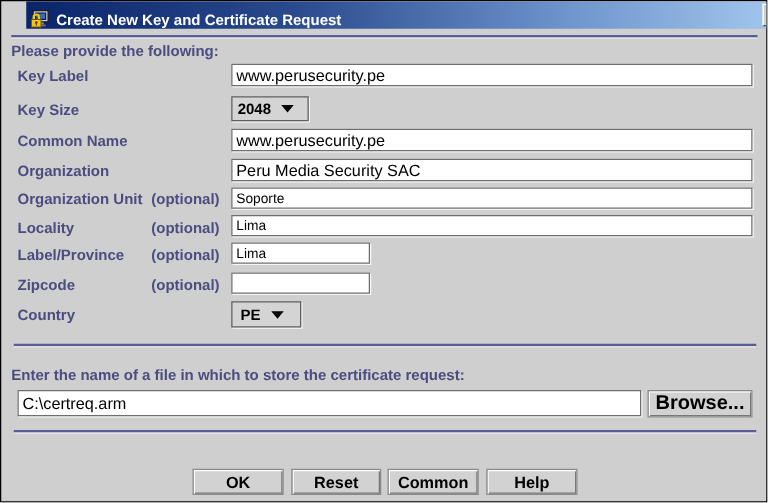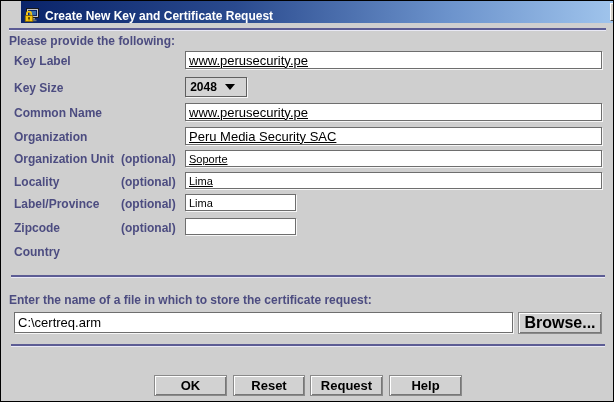--- a/index.html
+++ b/index.html
@@ -35,21 +35,21 @@
   }
   .opt{left:120px;}
   .heading{left:8px;}
   
   .txt{
     position:absolute;left:184px;background:#ffffff;
     border:1px solid #6e6e6e;box-shadow:1px 1px 0 #f7f7f7;
     padding:0 3px;color:#000;font-family:"Liberation Sans",sans-serif;
     outline:none;border-radius:0;
   }
-  .long{width:417px;text-decoration:underline;}
+  .long{width:417px;}
   .short{width:111px;}
   .lg{height:18px;font-size:13px;}
   .sm{height:17px;font-size:11px;}
   
   .combo{
     position:absolute;left:184px;background:#d4d4d4;
     border:1px solid #5f5f5f;box-shadow:1px 1px 0 #f7f7f7;
     display:flex;align-items:center;justify-content:center;
     font-weight:bold;font-size:12px;color:#000;padding:0 7px 0 0;cursor:default;
   }
@@ -117,27 +117,31 @@
 
   <span class="lbl" style="top:196px;">Label/Province</span>
   <span class="lbl opt" style="top:196px;">(optional)</span>
   <input class="txt short sm" style="top: 193px;" type="text" value="Lima">
 
   <span class="lbl" style="top:220px;">Zipcode</span>
   <span class="lbl opt" style="top:220px;">(optional)</span>
   <input class="txt short sm" style="top: 217px;" type="text" value="">
 
   <span class="lbl" style="top:244px;">Country</span>
+  <div class="combo" style="top:240px;width:56px;height:21px;">
+    <span>PE</span>
+    <span class="arrow"></span>
+  </div>
 
   <div class="sep" style="top:274px;left:10px;width:594px;"></div>
 
   <span class="lbl heading" style="top:292px;">Enter the name of a file in which to store the certificate request:</span>
   <input class="txt" style="top: 311px; left: 13px; width: 499px; height: 21px; font-size: 13px;" type="text" value="C:\certreq.arm">
   <button class="btn" style="top:311px;left:517px;width:84px;height:22px;font-size:16px;">Browse...</button>
 
   <div class="sep" style="top:343px;left:10px;width:594px;"></div>
 
   <button class="btn" style="top:374px;left:153px;width:73px;">OK</button>
   <button class="btn" style="top:374px;left:232px;width:72px;">Reset</button>
-  <button class="btn" style="top:374px;left:309px;width:73px;">Request</button>
+  <button class="btn" style="top:374px;left:309px;width:73px;">Common</button>
   <button class="btn" style="top:374px;left:388px;width:73px;">Help</button>
 
 </div>
 
 </body></html>

